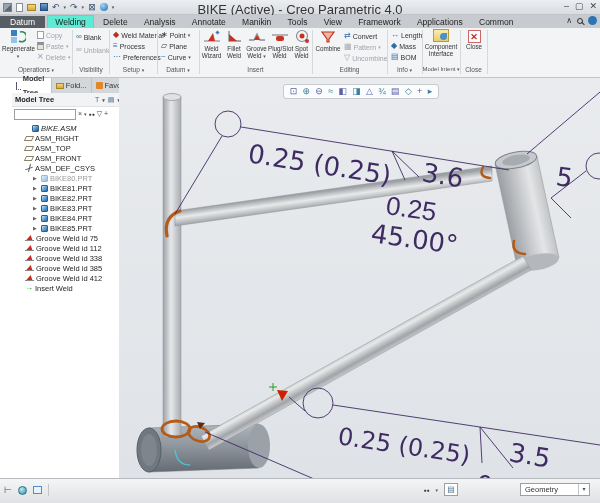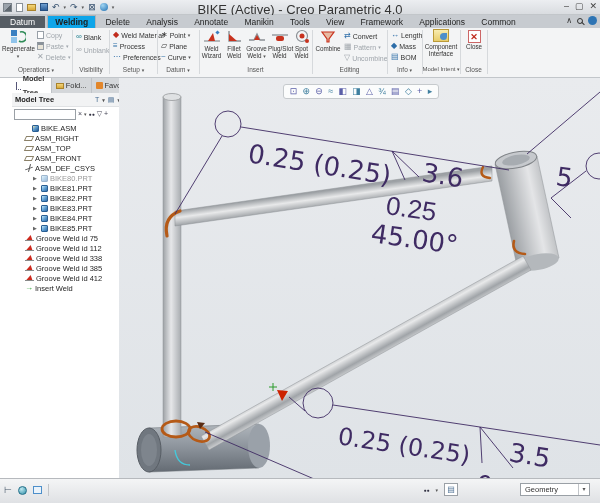--- a/index.html
+++ b/index.html
@@ -13,21 +13,21 @@
   .appic{width:9px;height:9px;background:linear-gradient(135deg,#9aa2ab 50%,#5f6870 50%);border:1px solid #7a828a}
   .docic{width:7px;height:9px;background:#fff;border:1px solid #8a929a}
   .folic{width:9px;height:7px;background:linear-gradient(#f4d77a,#d9a938);border:1px solid #a9832c}
   .savic{width:8px;height:8px;background:linear-gradient(#6f9fd0,#2d5f9a);border:1px solid #274f80}
   .sphic{width:8px;height:8px;border-radius:50%;background:radial-gradient(circle at 35% 30%,#9fd4f2,#1f6fb2)}
   .winctl{position:absolute;right:3px;top:1px;display:flex;gap:6px;font-size:9px;color:#444}
   
   #tabstrip{position:absolute;left:0;top:15px;width:600px;height:13px;background:#c7cbd0;white-space:nowrap}
   .tab{display:inline-block;padding:0 7px;line-height:13px;font-size:8.5px;color:#1e1e1e}
   .tab.file{background:#565d64;color:#fff;padding:0 10px}
-  .tab.active{background:#0ea5e9;border:1px solid #aeb2b6;border-bottom:none;font-weight:bold}
+  .tab.active{background:#5eead4;border:1px solid #aeb2b6;border-bottom:none;font-weight:normal}
   .striptools{position:absolute;right:3px;top:1px;display:flex;gap:5px;align-items:center}
   .mag{display:inline-block;width:6px;height:6px;border:1px solid #333;border-radius:50%;position:relative}
   .mag::after{content:"";position:absolute;width:4px;height:1px;background:#333;transform:rotate(45deg);right:-3px;bottom:-1px}
   .helpic{display:inline-block;width:9px;height:9px;border-radius:50%;background:#2d74b4;color:#fff;text-align:center;line-height:9px;font-size:7px;font-weight:bold}
   .chup{font-size:8px;color:#333}
   
   #ribbon{position:absolute;left:0;top:28px;width:600px;height:50px;background:#f3f4f5;border-bottom:1px solid #c2c6ca}
   .vsep{position:absolute;top:2px;height:44px;width:1px;background:#d6d9dc}
   .rlabel{position:absolute;top:38px;font-size:6.5px;color:#555;text-align:center;white-space:nowrap}
   .rsm{position:absolute;display:flex;align-items:center;gap:2px;font-size:7px;color:#333;white-space:nowrap;height:10px}
@@ -49,21 +49,21 @@
   .treeglyph{display:inline-block;width:7px;height:8px;border-left:1px solid #557;border-bottom:1px dotted #557;font-size:0}
   .folico{display:inline-block;width:8px;height:6px;background:linear-gradient(#f2d57c,#d8a838);border:1px solid #a9832c}
   .favico{display:inline-block;width:7px;height:7px;background:#e2862a;border-radius:1px}
   #navhdr{position:absolute;left:0;top:15px;width:100%;height:14px;display:flex;align-items:center;gap:3px;padding:0 3px;font-size:7.5px;font-weight:bold;color:#222;background:#f2f3f4;border-bottom:1px solid #e0e2e4}
   .hdric{font-size:7px;color:#4a6e92;font-weight:normal}
   #navsearch{position:absolute;left:0;top:29px;width:100%;height:14px;display:flex;align-items:center;gap:2px;padding:0 2px}
   #navsearch input{width:62px;height:11px;border:1px solid #9aa0a6;font-size:7px;padding:0 2px}
   .srchic{font-size:7px;color:#445;line-height:10px}
   #tree{position:absolute;left:0;top:45px;width:100%}
   .trow{height:10px;display:flex;align-items:center;gap:2px;font-size:7.5px;padding-left:13px;white-space:nowrap;color:#1e1e1e}
-  .trow.root{padding-left:20px;}
+  .trow.root{padding-left:20px;font-style:italic;}
   .trow.haskid{padding-left:21px}
   .tw{font-size:5px;color:#666;width:6px}
   .cube{display:inline-block;width:7px;height:7px;background:linear-gradient(135deg,#c3e9f8 0%,#5b9bd0 55%,#2f6ca8 100%);border:1px solid #2a5f94;border-radius:1px}
   .cube.asm{background:linear-gradient(135deg,#efe2a8 0%,#5b9bd0 45%,#25598c 100%)}
   .hidden-part{opacity:.45}
   .hidden-part ~ span{color:#999}
   .plico{display:inline-block;width:8px;height:5px;border:1px solid #8b8168;transform:skewX(-25deg)}
   .csico{position:relative;display:inline-block;width:8px;height:8px}
   .csico::before{content:"";position:absolute;left:0;top:4px;width:8px;height:1px;background:#555;transform:rotate(-20deg)}
   .csico::after{content:"";position:absolute;left:4px;top:0;width:1px;height:8px;background:#555;transform:rotate(15deg)}

